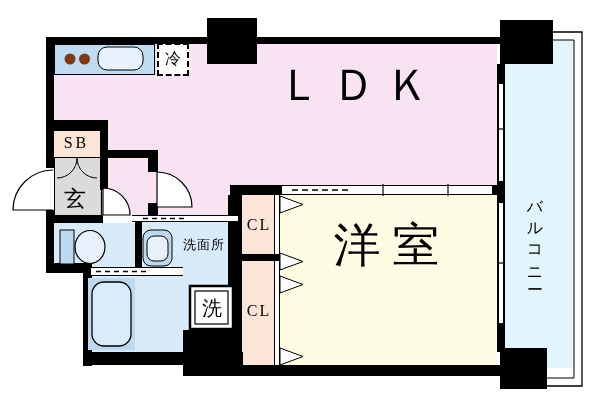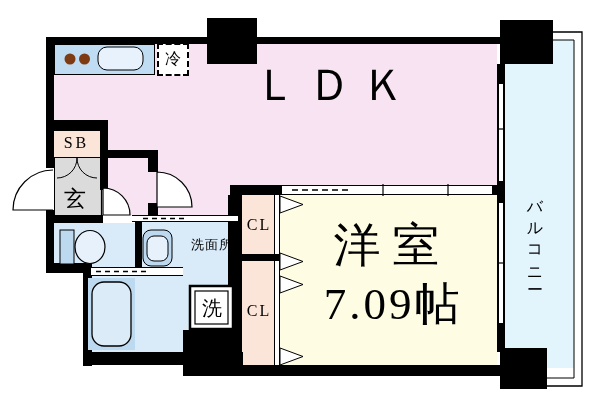--- a/index.html
+++ b/index.html
@@ -14,21 +14,21 @@
   .wet-floor{background:#D9EBF9;}
   .closet{background:#FBE5D8;}
   .entry{background:#DBDBDB;border:1px solid #000;}
   .counter{background:#BFDCF2;border:1px solid #000;box-sizing:border-box;}
   .fridge{background:#fff;border:2px dashed #000;box-sizing:border-box;}
   .window{position:absolute;background:#fff;border-left:2px solid #000;border-right:2px solid #000;box-sizing:border-box;}
   .band{position:absolute;background:#fff;border-top:1px solid #000;border-bottom:1px solid #000;box-sizing:border-box;}
   .strip{position:absolute;background:#fff;border-left:1px solid #000;border-right:1px solid #000;box-sizing:border-box;}
   .sbbox{background:#FBE5D8;border:1px solid #000;box-sizing:border-box;}
   svg{position:absolute;left:0;top:0;pointer-events:none;}
-  .big{font-size:44px;letter-spacing:10px;}
+  .big{font-size:44px;letter-spacing:10px;text-align:right;}
   .vtext{writing-mode:vertical-rl;text-orientation:upright;letter-spacing:5px;}
 </style>
 </head>
 <body>
 
 <div id="plan">
 
   <div class="fill ldk-floor" style="left:54px;top:44px;width:443px;height:141px;"></div>
   <div class="fill ldk-floor" style="left:103px;top:158px;width:127px;height:57px;"></div>
   <div class="fill west-floor" style="left:280px;top:193px;width:217px;height:172px;"></div>
@@ -118,23 +118,22 @@
     <rect x="195" y="291" width="33" height="33" fill="none" stroke="#000" stroke-width="1.2"></rect>
 
     <polygon points="280,196 303,204.5 280,213" fill="#fff" stroke="#000" stroke-width="1"></polygon>
     <polygon points="280,253 303,261.5 280,270" fill="#fff" stroke="#000" stroke-width="1"></polygon>
     <polygon points="280,276 303,284.5 280,293" fill="#fff" stroke="#000" stroke-width="1"></polygon>
     <polygon points="280,348 303,356.5 280,365" fill="#fff" stroke="#000" stroke-width="1"></polygon>
   </svg>
 
   <div class="lbl big" style="left:230px;top:64px;width:210px;">ＬＤＫ</div>
   <div class="lbl" style="left:300px;top:222px;width:185px;font-size:47px;letter-spacing:12px;">洋室</div>
-  <div class="lbl" style="left:293px;top:282px;width:200px;font-size:45px;letter-spacing:3px;">7.09帖</div>
   <div class="lbl vtext" style="left:527px;top:162px;height:150px;font-size:16px;">バルコニー</div>
   <div class="lbl" style="left:53px;top:135px;width:47px;font-size:16px;letter-spacing:3px;">SB</div>
   <div class="lbl" style="left:60px;top:188px;width:30px;font-size:22px;">玄</div>
-  <div class="lbl" style="left:176px;top:238px;width:56px;font-size:13px;letter-spacing:1px;margin-left:8px;">洗面所</div>
+  <div class="lbl" style="left:176px;top:238px;width:56px;font-size:13px;letter-spacing:1px;">洗面所</div>
   <div class="lbl" style="left:200px;top:298px;width:24px;font-size:20px;">洗</div>
   <div class="lbl" style="left:240px;top:217px;width:38px;font-size:16px;letter-spacing:2px;">CL</div>
   <div class="lbl" style="left:240px;top:303px;width:38px;font-size:16px;letter-spacing:2px;">CL</div>
   <div class="lbl" style="left:163px;top:51px;width:20px;font-size:16px;">冷</div>
 
 </div>
 
 </body></html>

